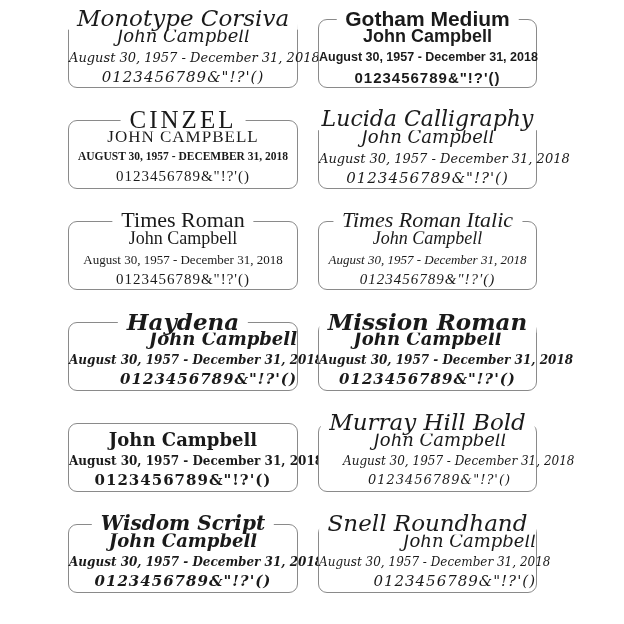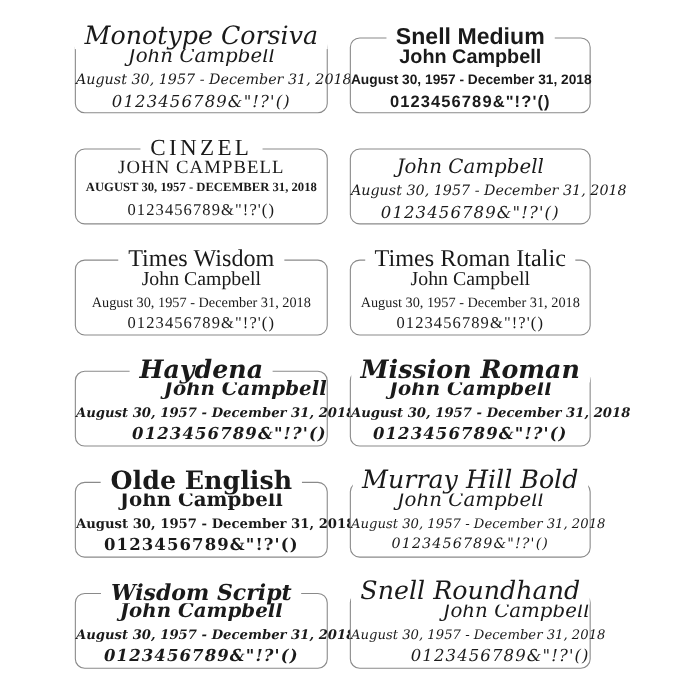--- a/index.html
+++ b/index.html
@@ -18,21 +18,21 @@
     column-gap: 20px;
     grid-auto-rows: 101px;
     padding-left: 68px;
     padding-top: 2px;
     width: 537px;
   }
   .cell {
     position: relative;
     align-self: end;
     height: 64px;
-    margin-bottom: 0;
+    margin-bottom: 15px;
     border: 1.5px solid #8a8a8a;
     border-radius: 9px;
     background: #ffffff;
     text-align: center;
     padding-top: 3px;
     box-sizing: content-box;
     cursor: pointer;
   }
   .cell-title {
     position: absolute;
@@ -51,46 +51,46 @@
 
   
   .f-corsiva  { font-family: "DejaVu Serif", serif; font-style: italic; }
   .f-corsiva .cell-title { font-size: 23px; }
 
   .f-gotham   { font-family: "Liberation Sans", sans-serif; font-weight: 700; }
   .f-gotham .cell-title { font-size: 21px; }
   .f-gotham .dates { font-size: 12.5px; }
 
   .f-cinzel   { font-family: "Liberation Serif", serif; }
-  .f-cinzel .cell-title { font-size: 21px; letter-spacing: 3px; text-transform: uppercase; }
+  .f-cinzel .cell-title { font-size: 25px; letter-spacing: 3px; text-transform: uppercase; }
   .f-cinzel .name  { text-transform: uppercase; letter-spacing: 1px; font-size: 17px; }
   .f-cinzel .dates { text-transform: uppercase; font-size: 11.5px; font-weight: 600; }
 
   .f-lucida   { font-family: "DejaVu Serif", serif; font-style: italic; }
   .f-lucida .cell-title { font-size: 22px; }
 
   .f-times    { font-family: "Liberation Serif", serif; }
   .f-times .cell-title { font-size: 22px; }
 
-  .f-timesit  { font-family: "Liberation Serif", serif; }
+  .f-timesit  { font-family: "Liberation Serif", serif; font-style: italic; }
   .f-timesit .cell-title { font-size: 22px; }
 
   .f-haydena  { font-family: "DejaVu Serif", serif; font-style: italic; font-weight: 700; text-align: right; }
   .f-haydena .cell-title { font-size: 23px; }
   .f-haydena .dates { font-size: 12px; }
 
   .f-mission  { font-family: "DejaVu Serif", serif; font-style: italic; font-weight: 700; }
   .f-mission .cell-title { font-size: 23px; }
   .f-mission .dates { font-size: 12px; }
 
   .f-olde     { font-family: "DejaVu Serif", serif; font-weight: 700; }
   .f-olde .cell-title { font-size: 23px; }
   .f-olde .dates { font-size: 12px; }
 
-  .f-murray   { font-family: "DejaVu Serif", serif; font-style: italic; }
+  .f-murray   { font-family: "DejaVu Serif", serif; font-style: italic; padding-left: 24px; }
   .f-murray .cell-title { font-size: 23px; }
   .f-murray .dates { font-size: 12px; }
   .f-murray .symbols { font-size: 13px; }
 
   .f-wisdom   { font-family: "DejaVu Serif", serif; font-style: italic; font-weight: 700; }
   .f-wisdom .cell-title { font-size: 20px; }
   .f-wisdom .dates { font-size: 12px; }
 
   .f-snell    { font-family: "DejaVu Serif", serif; font-style: italic; text-align: right; }
   .f-snell .cell-title { font-size: 23px; }
@@ -102,41 +102,42 @@
 <div class="grid">
 
   <div class="cell f-corsiva">
     <div class="cell-title">Monotype Corsiva</div>
     <div class="line name">John Campbell</div>
     <div class="line dates">August 30, 1957 - December 31, 2018</div>
     <div class="line symbols">0123456789&amp;"!?'()</div>
   </div>
 
   <div class="cell f-gotham">
-    <div class="cell-title">Snell Medium</div>
+    <div class="cell-title">Gotham Medium</div>
     <div class="line name">John Campbell</div>
     <div class="line dates">August 30, 1957 - December 31, 2018</div>
     <div class="line symbols">0123456789&amp;"!?'()</div>
   </div>
 
   <div class="cell f-cinzel">
     <div class="cell-title">Cinzel</div>
     <div class="line name">John Campbell</div>
     <div class="line dates">August 30, 1957 - December 31, 2018</div>
     <div class="line symbols">0123456789&amp;"!?'()</div>
   </div>
 
   <div class="cell f-lucida">
+    <div class="cell-title">Lucida Calligraphy</div>
     <div class="line name">John Campbell</div>
     <div class="line dates">August 30, 1957 - December 31, 2018</div>
     <div class="line symbols">0123456789&amp;"!?'()</div>
   </div>
 
   <div class="cell f-times">
-    <div class="cell-title">Times Wisdom</div>
+    <div class="cell-title">Times Roman</div>
     <div class="line name">John Campbell</div>
     <div class="line dates">August 30, 1957 - December 31, 2018</div>
     <div class="line symbols">0123456789&amp;"!?'()</div>
   </div>
 
   <div class="cell f-timesit">
     <div class="cell-title">Times Roman Italic</div>
     <div class="line name">John Campbell</div>
     <div class="line dates">August 30, 1957 - December 31, 2018</div>
     <div class="line symbols">0123456789&amp;"!?'()</div>
@@ -150,21 +151,20 @@
   </div>
 
   <div class="cell f-mission">
     <div class="cell-title">Mission Roman</div>
     <div class="line name">John Campbell</div>
     <div class="line dates">August 30, 1957 - December 31, 2018</div>
     <div class="line symbols">0123456789&amp;"!?'()</div>
   </div>
 
   <div class="cell f-olde">
-    <div class="cell-title">Olde English</div>
     <div class="line name">John Campbell</div>
     <div class="line dates">August 30, 1957 - December 31, 2018</div>
     <div class="line symbols">0123456789&amp;"!?'()</div>
   </div>
 
   <div class="cell f-murray">
     <div class="cell-title">Murray Hill Bold</div>
     <div class="line name">John Campbell</div>
     <div class="line dates">August 30, 1957 - December 31, 2018</div>
     <div class="line symbols">0123456789&amp;"!?'()</div>

